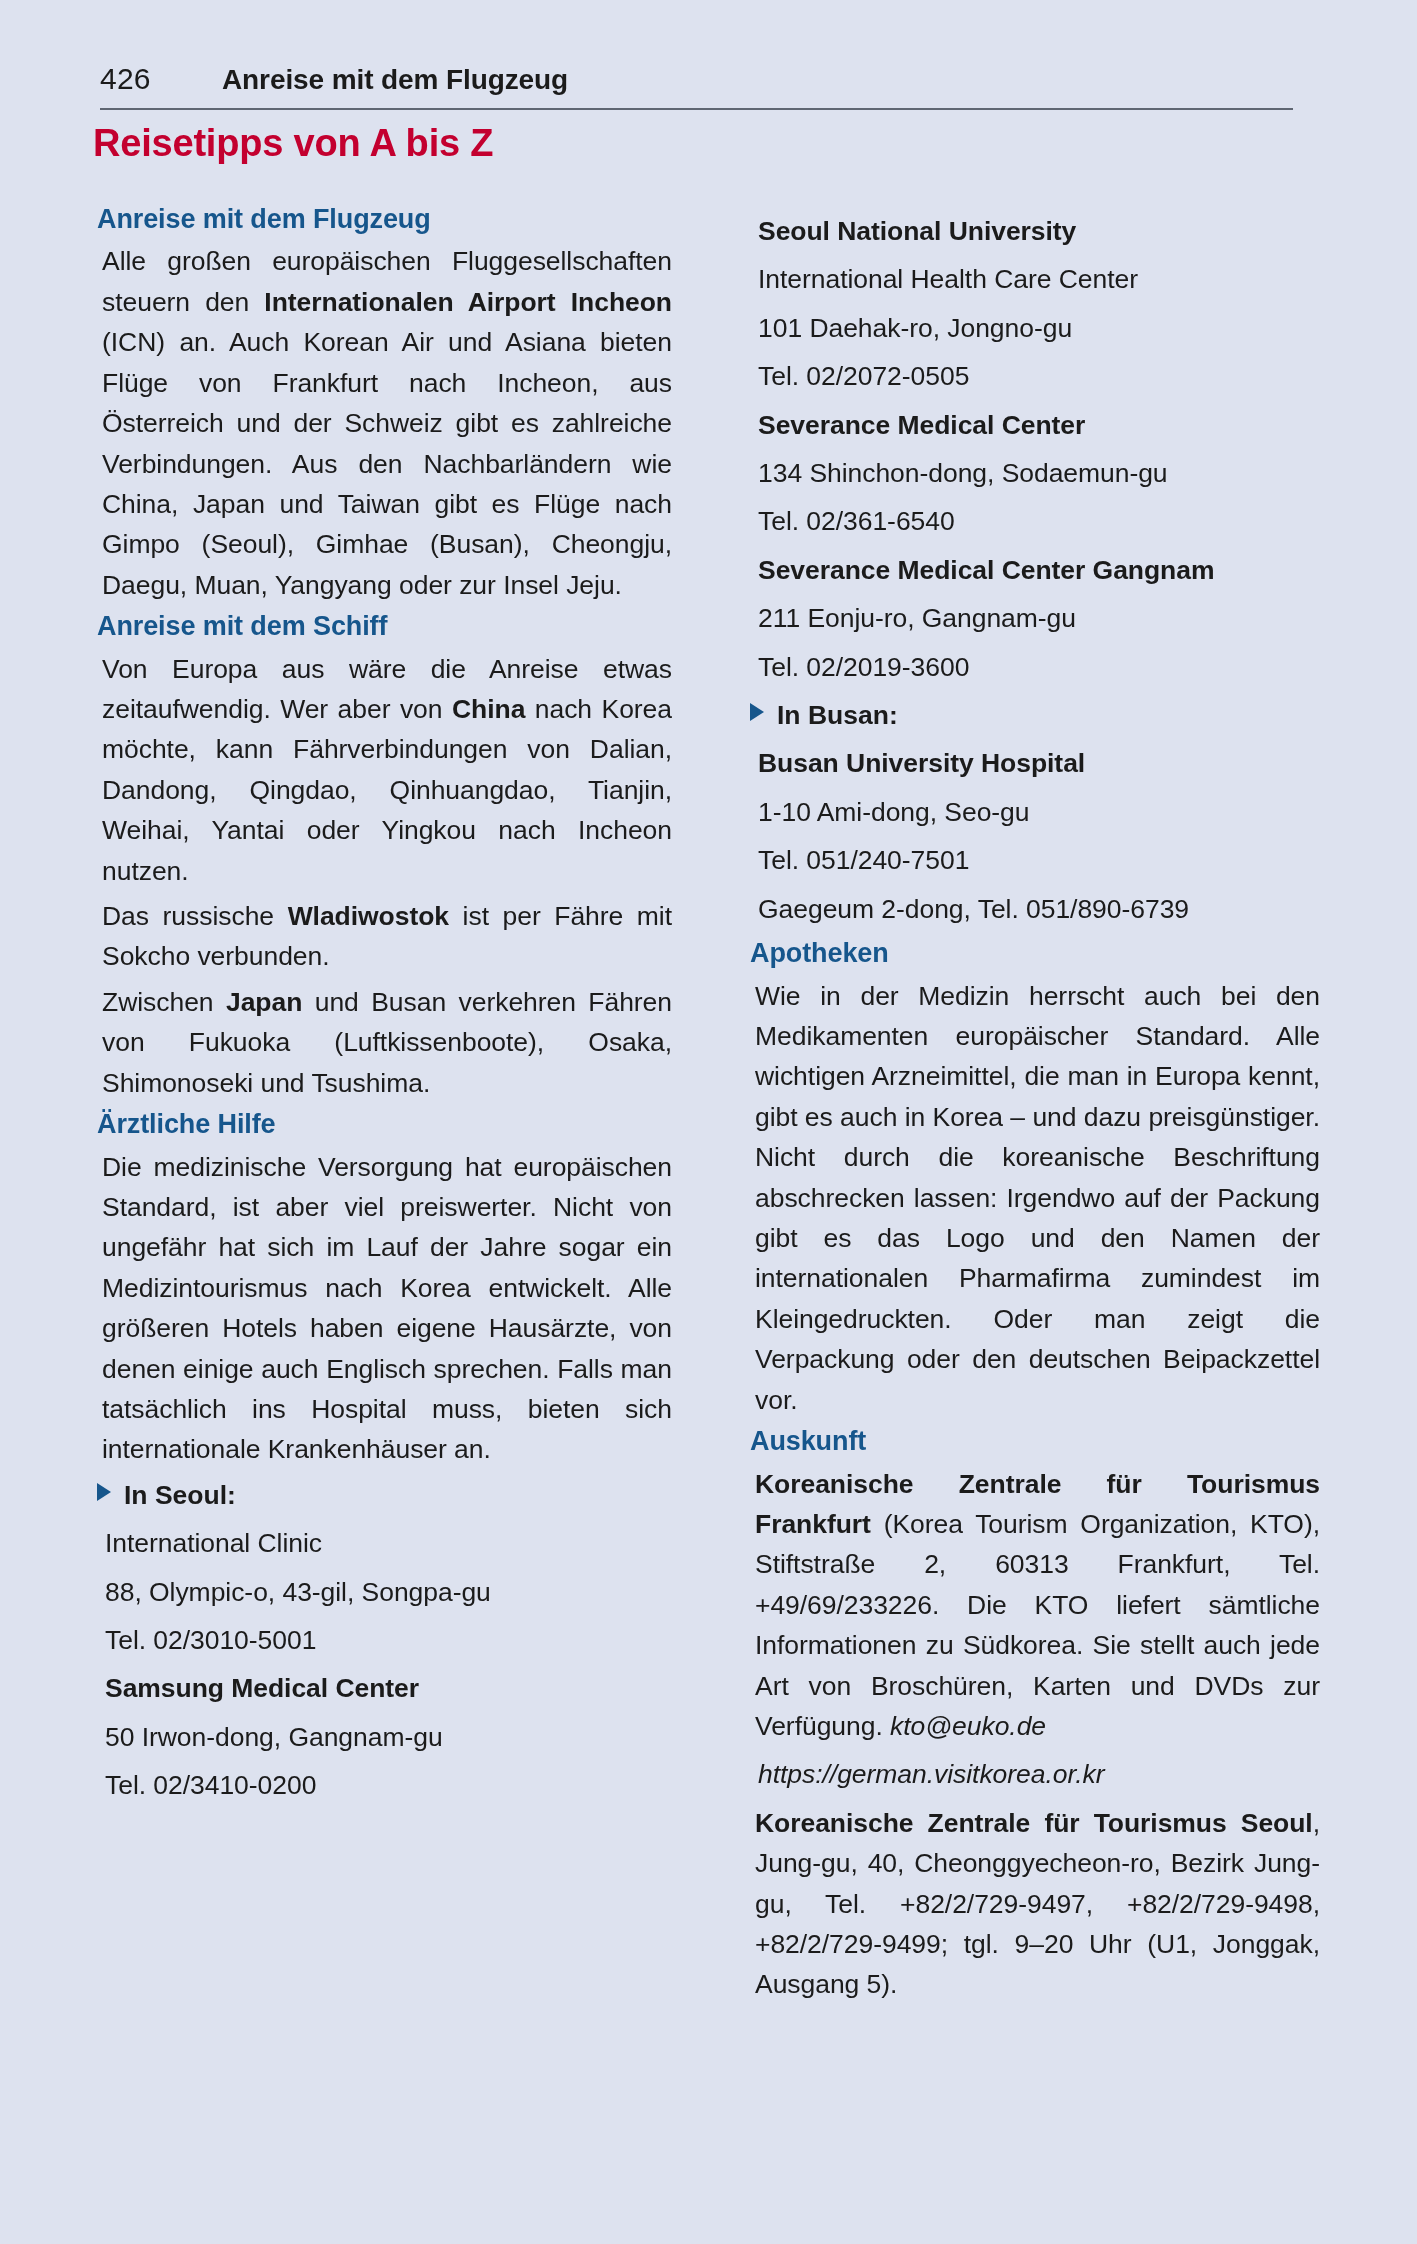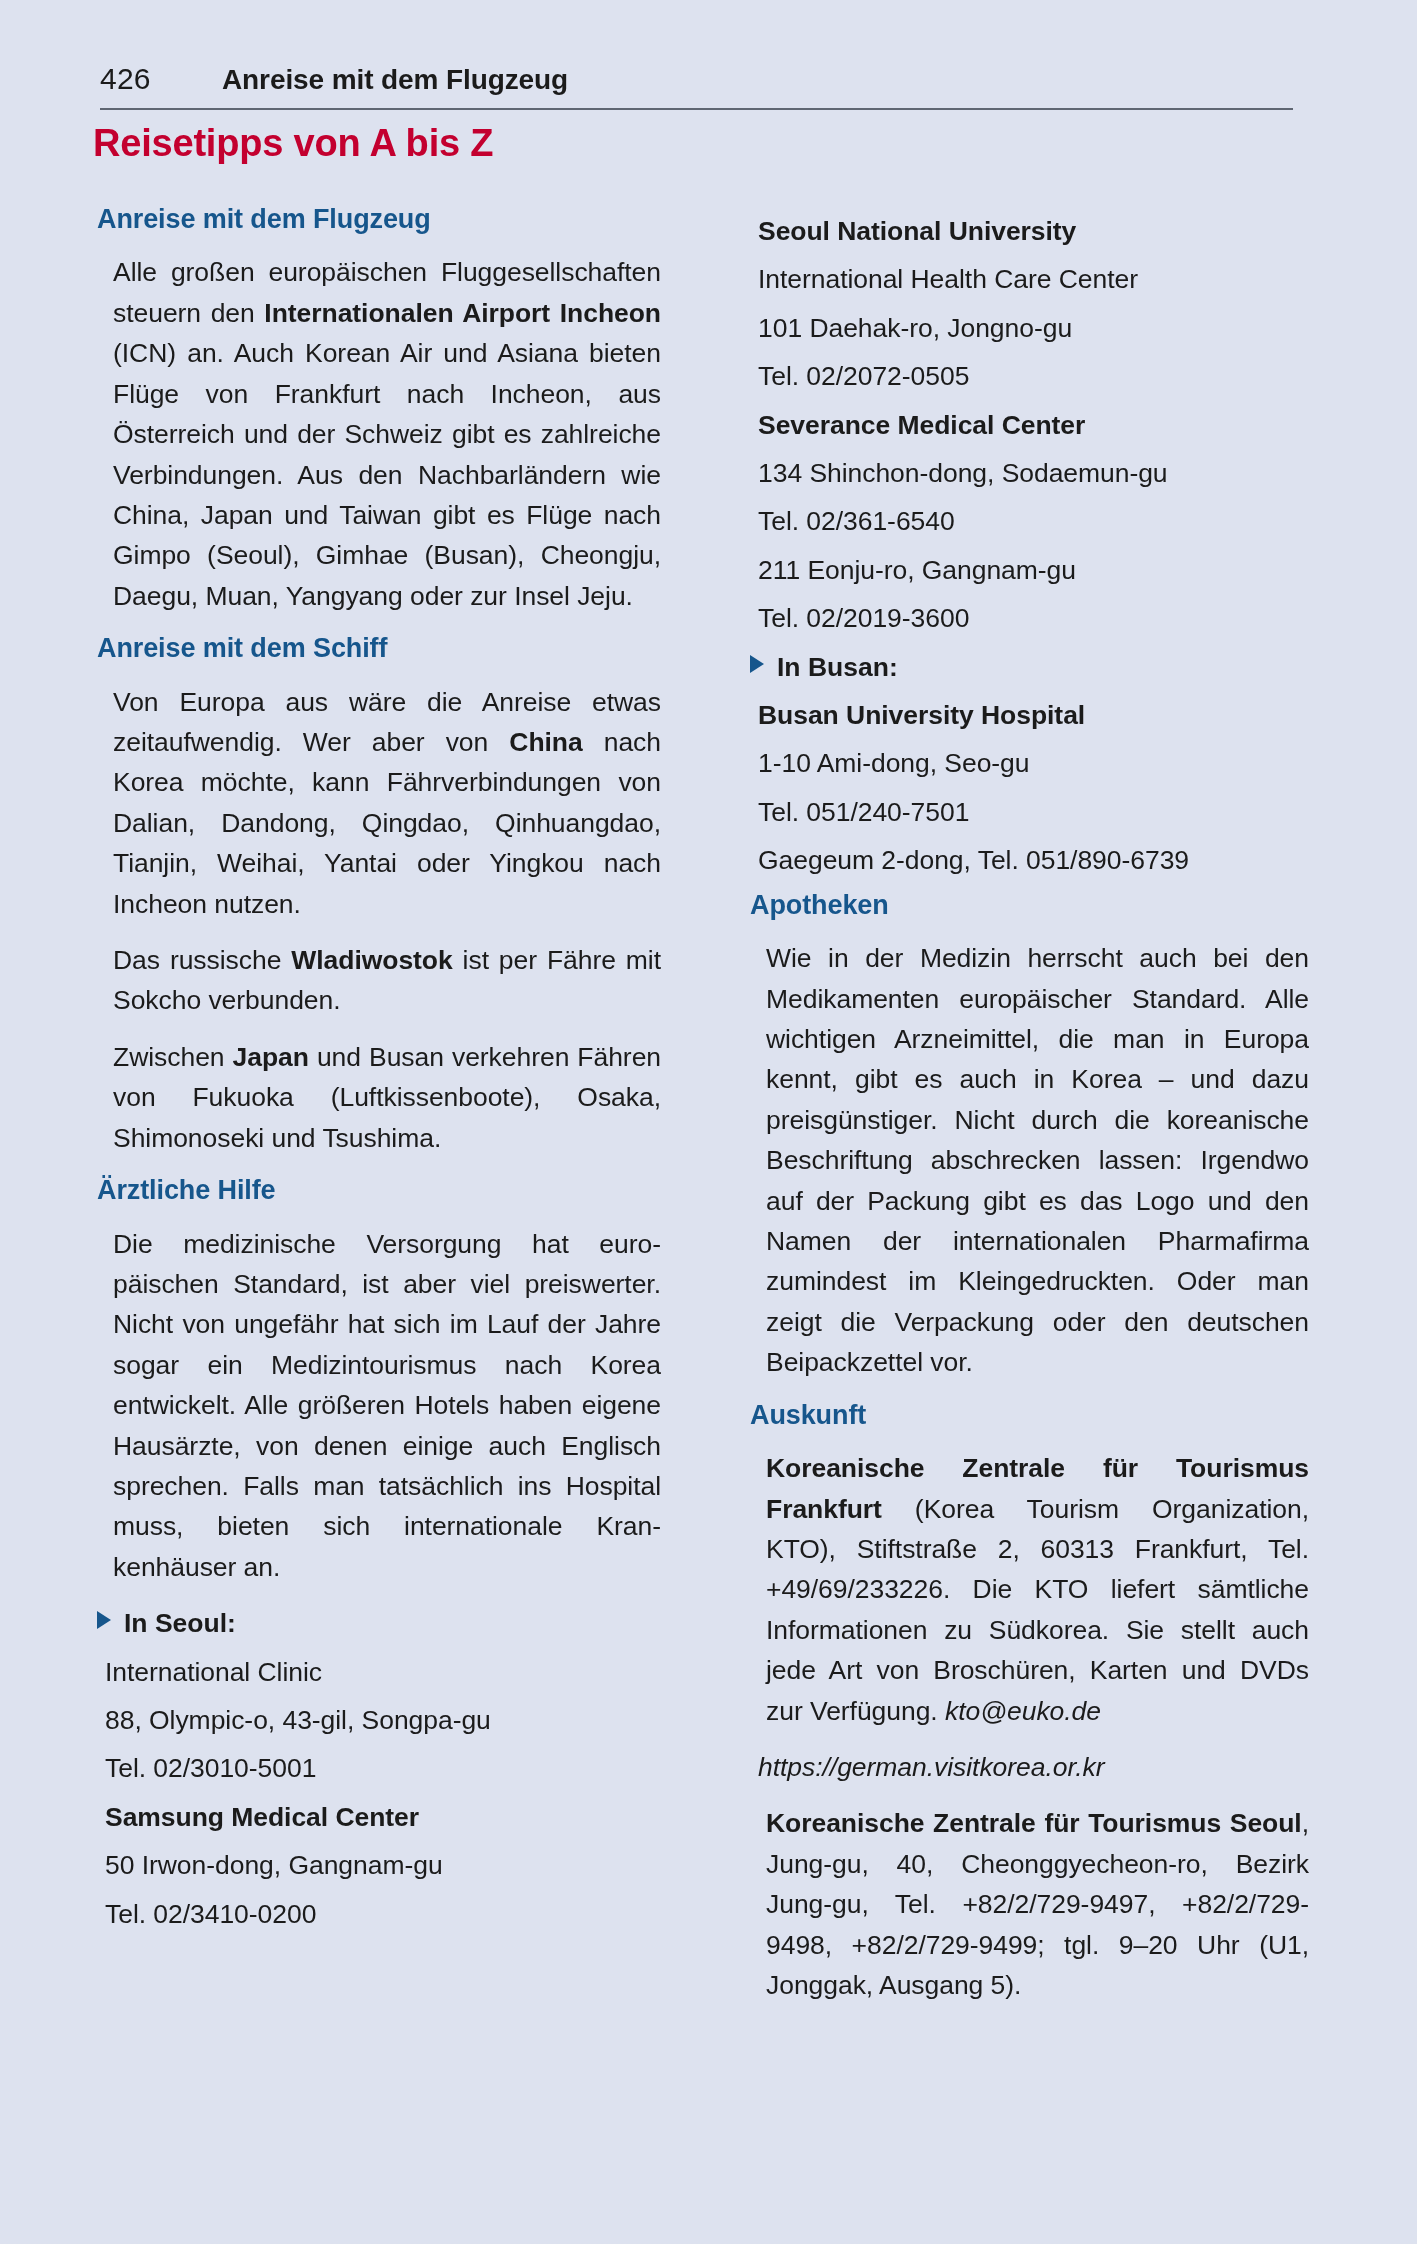--- a/index.html
+++ b/index.html
@@ -86,21 +86,21 @@
     margin: 0 0 2px 0;
     font-size: 27px;
     font-weight: 700;
     color: #16568c;
     letter-spacing: -0.1px;
     line-height: 1.24;
   }
   .sec-gap { margin-top: 42px; }
 
   p.body {
-    margin: 16px;
+    margin: 5px;
     font-size: 26.5px;
     line-height: 40.4px;
     text-align: justify;
     text-justify: inter-word;
     hyphens: manual;
     letter-spacing: -0.05px;
   }
   p.body + p.body { margin-top: 0; }
 
   b, strong { font-weight: 700; }
@@ -182,20 +182,21 @@
 
       <p class="addr name">Seoul National University</p>
       <p class="addr">International Health Care Center</p>
       <p class="addr">101 Daehak-ro, Jongno-gu</p>
       <p class="addr">Tel. 02/2072-0505</p>
 
       <p class="addr name">Severance Medical Center</p>
       <p class="addr">134 Shinchon-dong, Sodaemun-gu</p>
       <p class="addr">Tel. 02/361-6540</p>
 
+      <p class="addr name">Severance Medical Center Gangnam</p>
       <p class="addr">211 Eonju-ro, Gangnam-gu</p>
       <p class="addr">Tel. 02/2019-3600</p>
 
       <p class="subhead">
         <span class="tri"></span>
         <span>In Busan:</span>
       </p>
 
       <p class="addr name">Busan University Hospital</p>
       <p class="addr">1-10 Ami-dong, Seo-gu</p>

